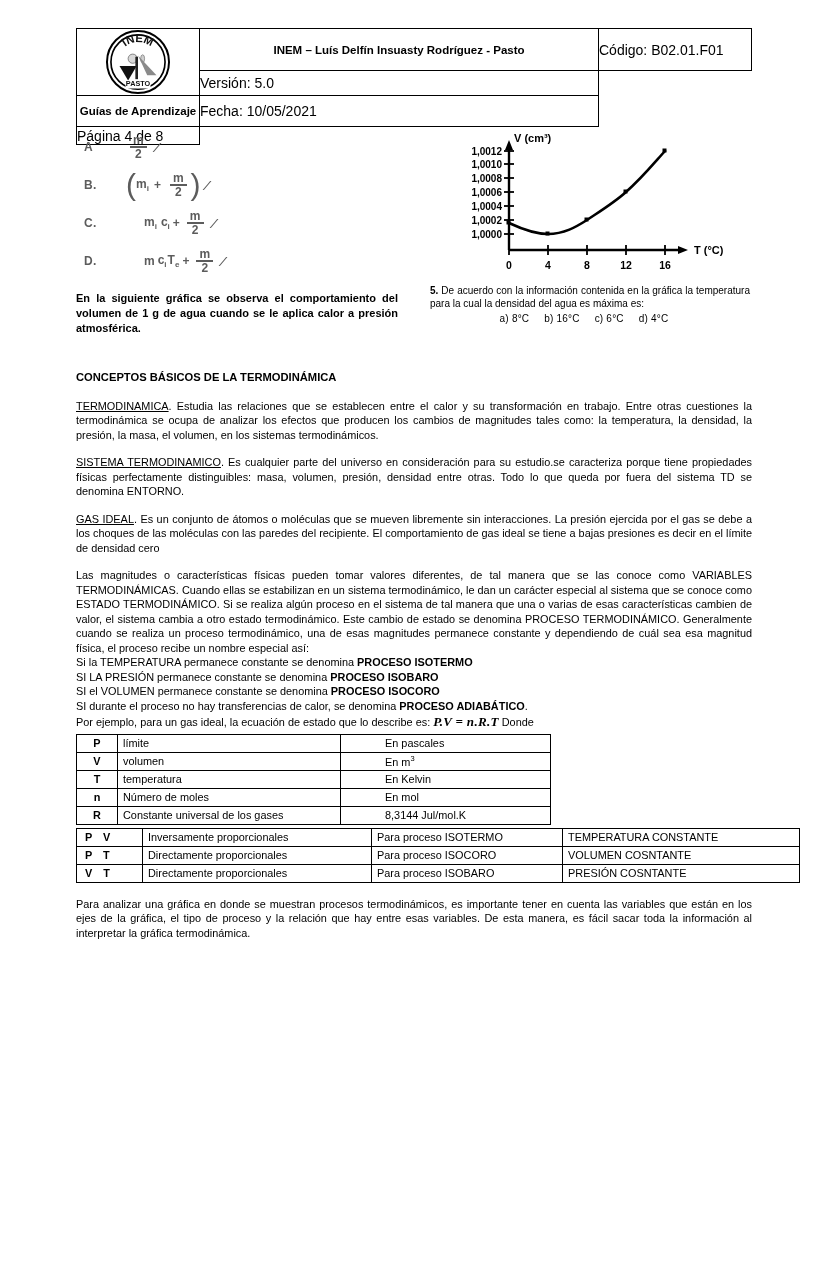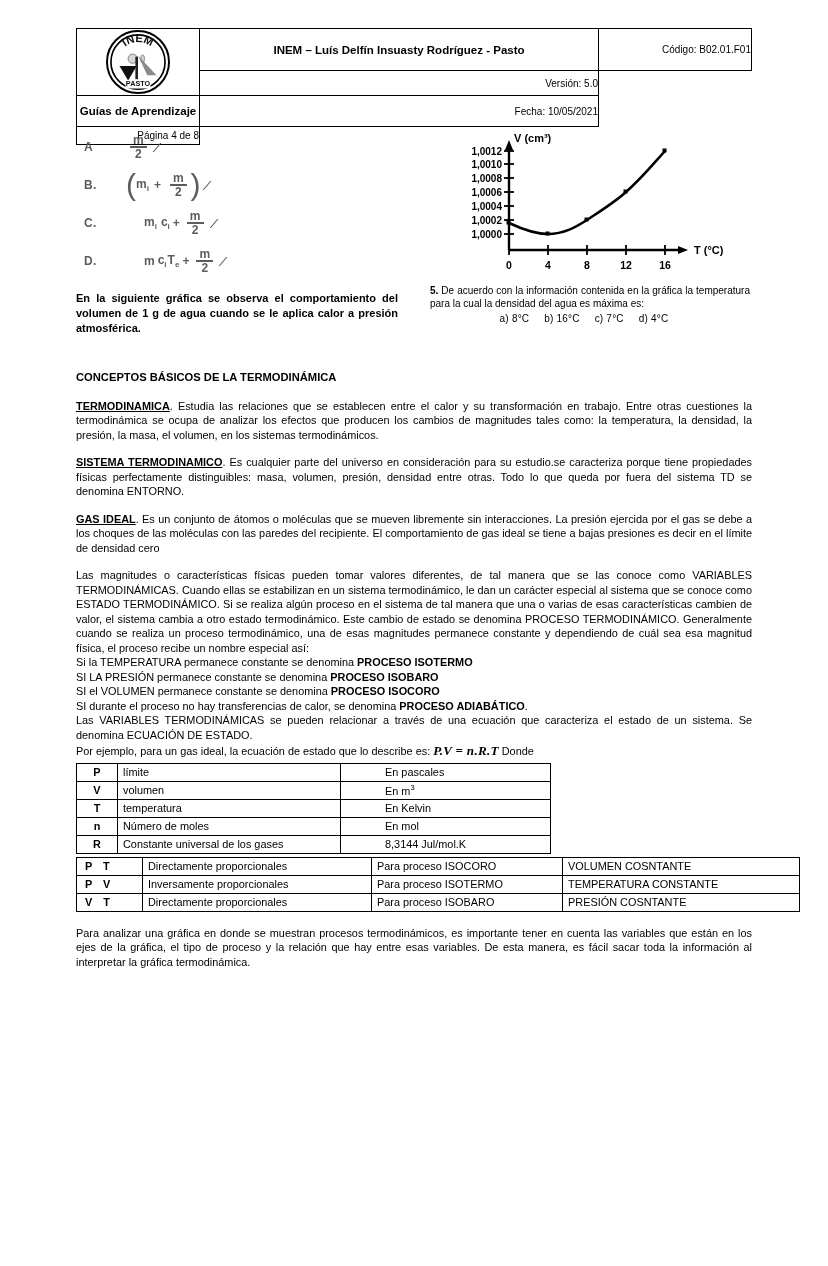--- a/index.html
+++ b/index.html
@@ -44,25 +44,24 @@
   }
   .hdr-title-cell {
     text-align: center;
     font-weight: bold;
     font-size: 11.5px;
     height: 30px;
     padding: 4px 6px;
   }
   .hdr-meta-cell {
     width: 152px;
-    font-size: 10px;
+    font-size: 14px;
     padding: 2px 5px;
     height: 17px;
     white-space: nowrap;
-    text-align: right;
   }
 
   
   .logo-wrap {
     width: 66px;
     height: 66px;
     margin: 0 auto;
     position: relative;
   }
   .logo-wrap svg { display: block; }
@@ -168,21 +167,21 @@
   .section-title {
     font-weight: bold;
     font-size: 11.2px;
     margin-bottom: 14px;
   }
   p.body {
     margin: 0 0 13px 0;
     text-align: justify;
   }
   p.body.tight { margin-bottom: 0; }
-  .u { text-decoration: underline; font-weight: bold; }
+  .u { text-decoration: underline; }
   .b { font-weight: bold; }
   .proc-line { margin: 0; text-align: left; }
   .eq {
     font-family: "Liberation Serif", serif;
     font-weight: bold;
     font-style: italic;
     font-size: 13px;
     letter-spacing: .3px;
     text-align: right;
   }
@@ -378,21 +377,21 @@
   </div>
 
   <div class="intro-bold">En la siguiente gráfica se observa el comportamiento del volumen de 1 g de agua cuando se le aplica calor a presión atmosférica.</div>
 
   <div class="q5">
     <span class="qnum">5.</span>
     <span>De acuerdo con la información contenida en la gráfica la temperatura para la cual la densidad del agua es máxima es:</span>
     <div class="q5-answers">
       <span>a)   8°C</span>
       <span>b) 16°C</span>
-      <span>c) 7°C</span>
+      <span>c) 6°C</span>
       <span>d) 4°C</span>
     </div>
   </div>
 
   <div class="content">
 
     <div class="section-title">CONCEPTOS BÁSICOS DE LA TERMODINÁMICA</div>
 
     <p class="body">
       <span class="u">TERMODINAMICA</span><span>.  Estudia las relaciones que se establecen entre el calor y su transformación en trabajo. Entre otras cuestiones la termodinámica se ocupa de analizar los efectos que producen los cambios de magnitudes tales como: la temperatura, la densidad, la presión, la masa, el volumen, en los sistemas  termodinámicos.</span>
@@ -414,21 +413,20 @@
     <p class="proc-line">
       <span>SI LA PRESIÓN permanece constante  se denomina </span><span class="b">PROCESO ISOBARO</span>
     </p>
     <p class="proc-line">
       <span>SI el VOLUMEN permanece constante se denomina </span><span class="b">PROCESO ISOCORO</span>
     </p>
     <p class="proc-line">
       <span>SI durante el proceso no hay transferencias de calor, se denomina </span><span class="b">PROCESO ADIABÁTICO</span><span>.</span>
     </p>
 
-    <p class="body tight" style="margin-top:0">Las VARIABLES TERMODINÁMICAS se pueden relacionar a través de una ecuación que caracteriza el estado de un sistema. Se denomina ECUACIÓN DE ESTADO.</p>
 
     <p class="proc-line">
       <span>Por ejemplo, para un gas ideal, la ecuación de estado que lo describe es: </span><span class="eq">P.V =  n.R.T</span><span> Donde</span>
     </p>
 
     <table class="tbl tbl-vars">
       <tbody>
           <tr>
         <td class="c-sym">P</td>
         <td class="c-name">límite</td>
@@ -454,32 +452,32 @@
         <td class="c-name">Constante universal de los gases</td>
         <td class="c-unit">8,3144 Jul/mol.K</td>
       </tr>
     </tbody>
       </table>
 
 
     <table class="tbl tbl-rel">
       <tbody>
           <tr>
+        <td class="c-pair">P V</td>
+        <td class="c-prop">Inversamente proporcionales</td>
+        <td class="c-proc">Para proceso ISOTERMO</td>
+        <td class="c-const">TEMPERATURA CONSTANTE</td>
+      </tr>
+      <tr>
         <td class="c-pair">P T</td>
         <td class="c-prop">Directamente proporcionales</td>
         <td class="c-proc">Para proceso ISOCORO</td>
         <td class="c-const">VOLUMEN COSNTANTE</td>
       </tr>
       <tr>
-        <td class="c-pair">P V</td>
-        <td class="c-prop">Inversamente proporcionales</td>
-        <td class="c-proc">Para proceso ISOTERMO</td>
-        <td class="c-const">TEMPERATURA CONSTANTE</td>
-      </tr>
-      <tr>
         <td class="c-pair">V T</td>
         <td class="c-prop">Directamente proporcionales</td>
         <td class="c-proc">Para proceso ISOBARO</td>
         <td class="c-const">PRESIÓN COSNTANTE</td>
       </tr>
     </tbody>
       </table>
 
     <p class="body" style="margin-top:14px">Para analizar una gráfica en donde se muestran procesos termodinámicos, es importante tener en cuenta las variables que están en los ejes de la gráfica, el tipo de proceso y  la relación que hay entre esas variables. De esta manera, es fácil sacar toda la información al interpretar la gráfica termodinámica.</p>
 

